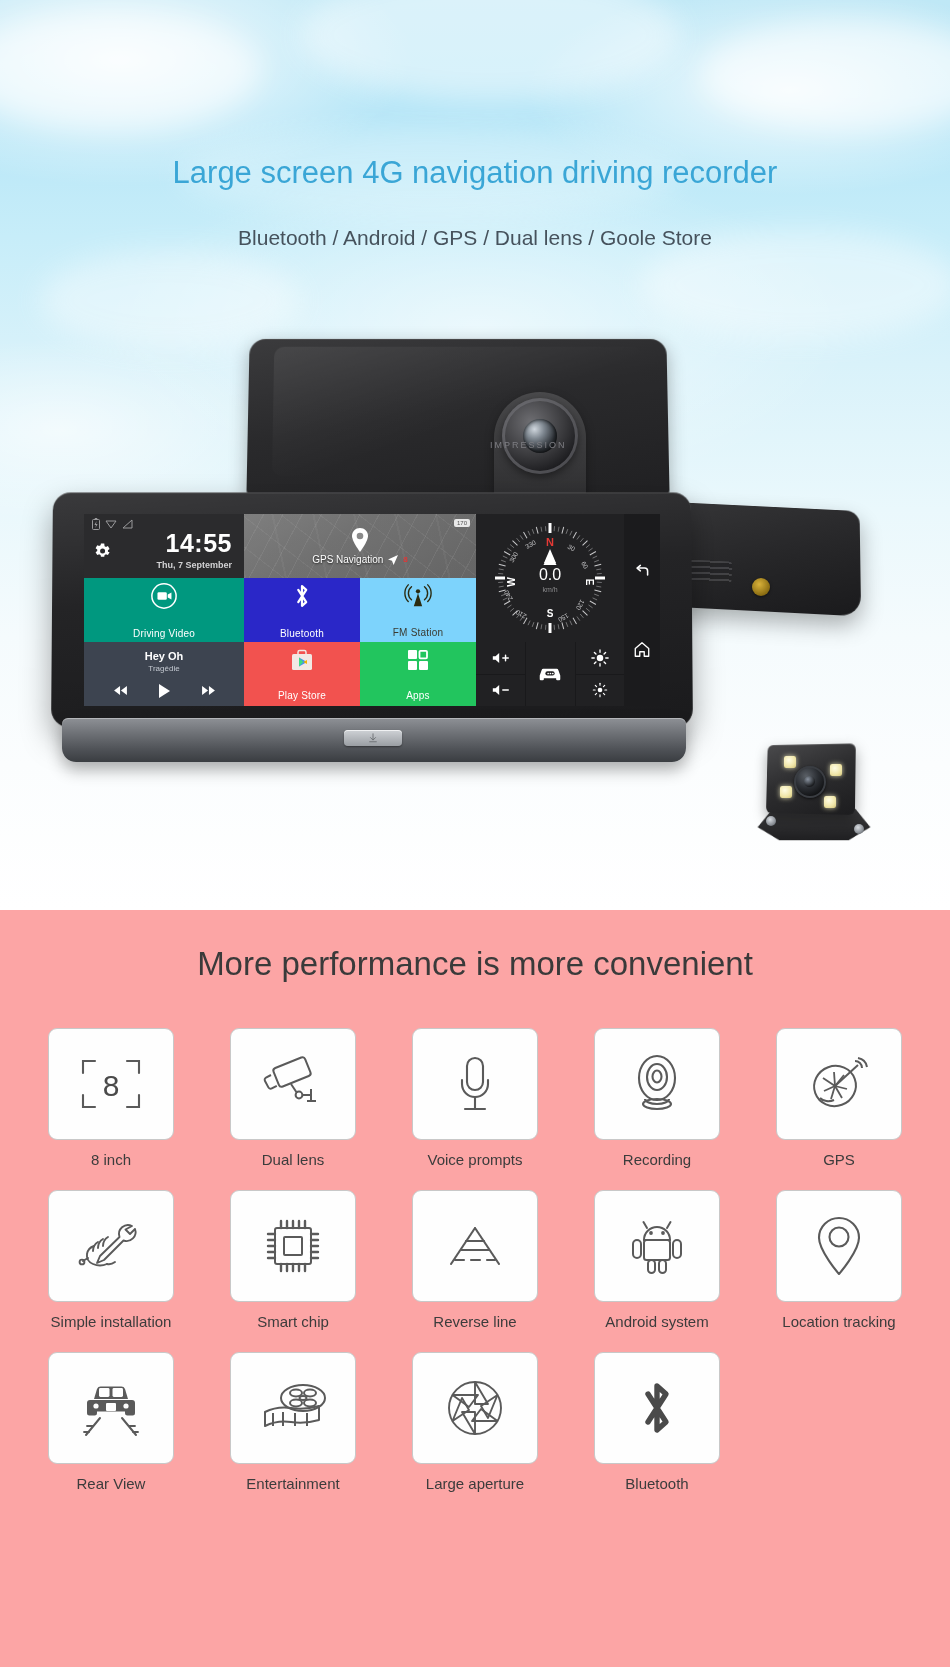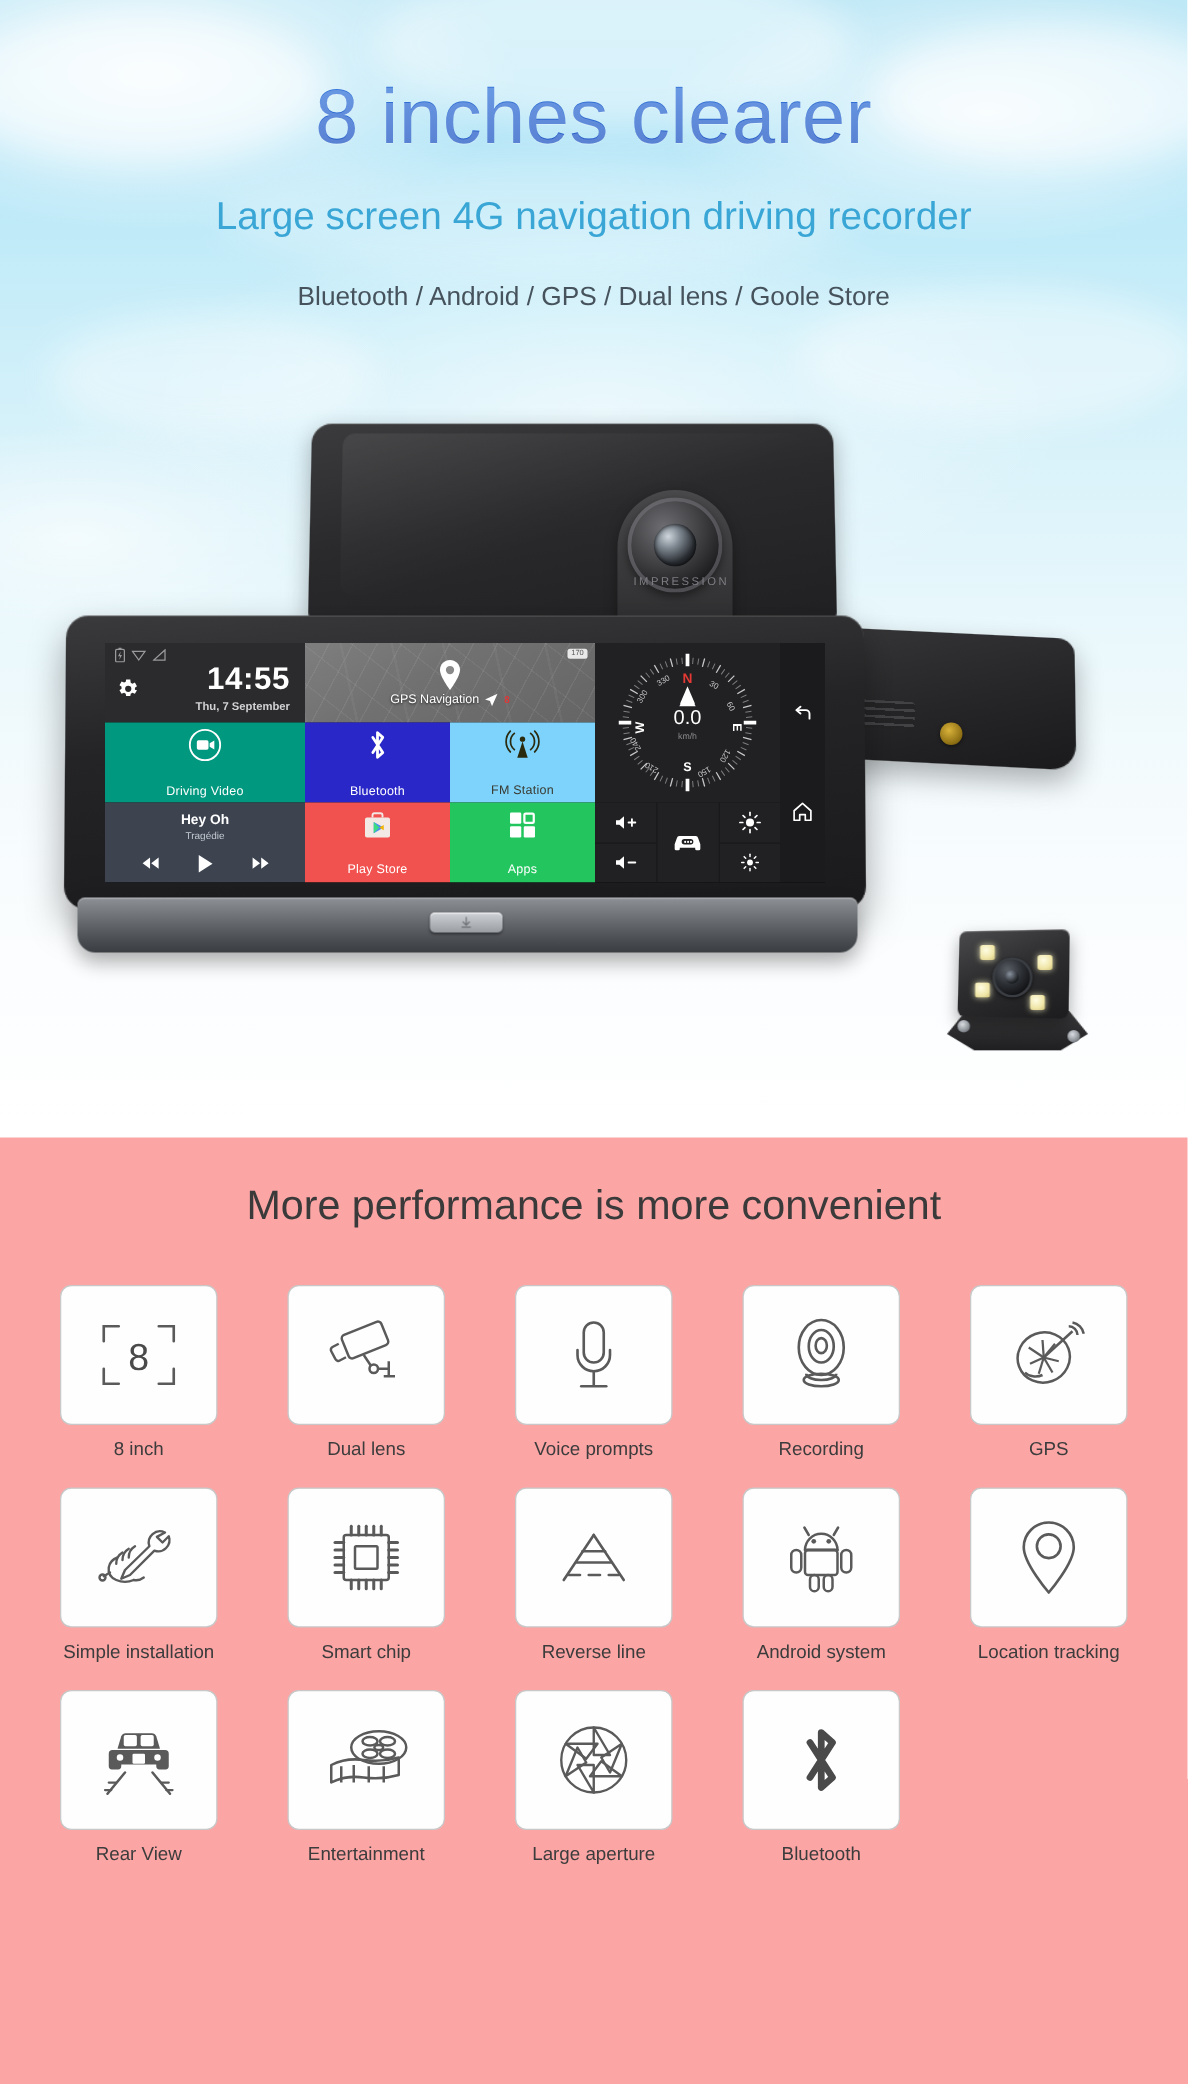--- a/index.html
+++ b/index.html
@@ -94,22 +94,22 @@
     background: radial-gradient(circle at 38% 32%, #6e6e72 0%, #3a3a3d 48%, #17171a 78%, #0b0b0d 100%);
     box-shadow: inset 0 0 0 3px rgba(120,120,126,.55), 0 3px 8px rgba(0,0,0,.45);
   }
   .rear-lens-glass {
     position: absolute; left: 523px; top: 419px;
     width: 34px; height: 34px; border-radius: 50%;
     background: radial-gradient(circle at 34% 30%, #cfd6dd 0%, #7c858e 30%, #2a2e33 65%, #090a0b 100%);
     box-shadow: inset 0 0 4px rgba(0,0,0,.9);
   }
   .rear-brand {
-    position: absolute; left: 490px; top: 460px;
-    width: 110px; text-align: center;
+    position: absolute; left: 490px; top: 440px;
+    width: 110px; text-align: left;
     font-size: 9px; letter-spacing: 2px; color: #7d7d82;
     transform: rotate(0deg);
   }
   .rear-base {
     position: absolute; left: 560px; top: 500px;
     width: 300px; height: 110px;
     background: linear-gradient(165deg,#3a3a3c 0%,#262628 60%,#1a1a1c 100%);
     border-radius: 10px 14px 20px 10px;
     transform: perspective(700px) rotateX(18deg) rotateZ(3deg);
     box-shadow: 0 10px 22px rgba(0,0,0,.30);
@@ -330,21 +330,20 @@
 <body>
 
 <div class="hero">
   <div class="cloud c1"></div>
   <div class="cloud c2"></div>
   <div class="cloud c3"></div>
   <div class="cloud c4"></div>
   <div class="cloud c5"></div>
   <div class="cloud c6"></div>
 
-  <div class="hero-title">8 inches clearer</div>
   <div class="hero-sub">Large screen 4G navigation driving recorder</div>
   <div class="hero-feats">Bluetooth / Android / GPS / Dual lens / Goole Store</div>
 
   <div class="rear-unit"></div>
   <div class="rear-lens-housing"></div>
   <div class="rear-lens-ring"></div>
   <div class="rear-lens-glass"></div>
   <div class="rear-brand">IMPRESSION</div>
   <div class="rear-base"></div>
   <div class="rear-vent"></div>

